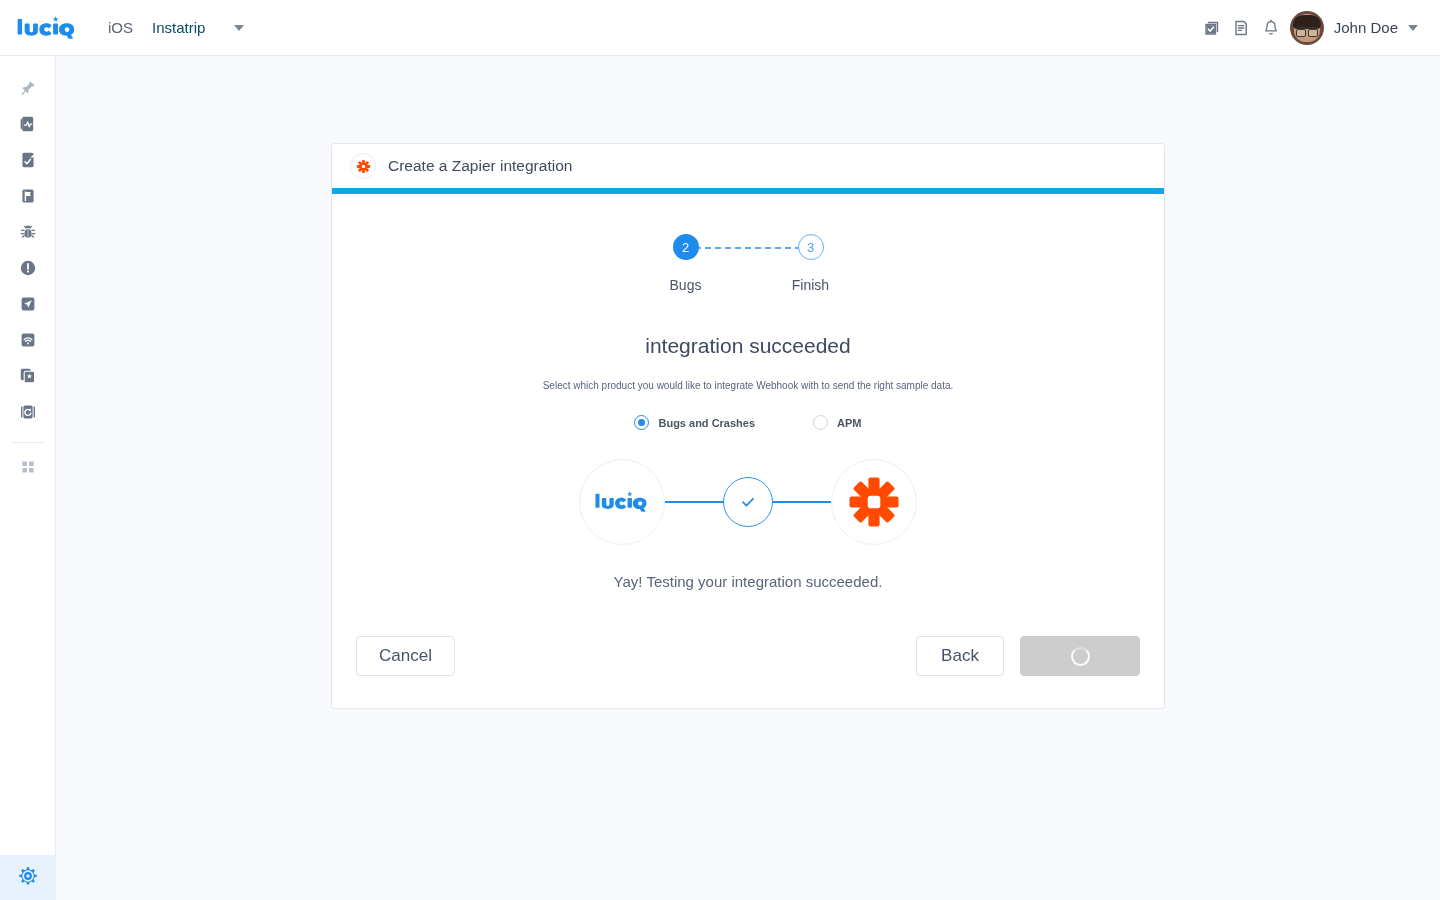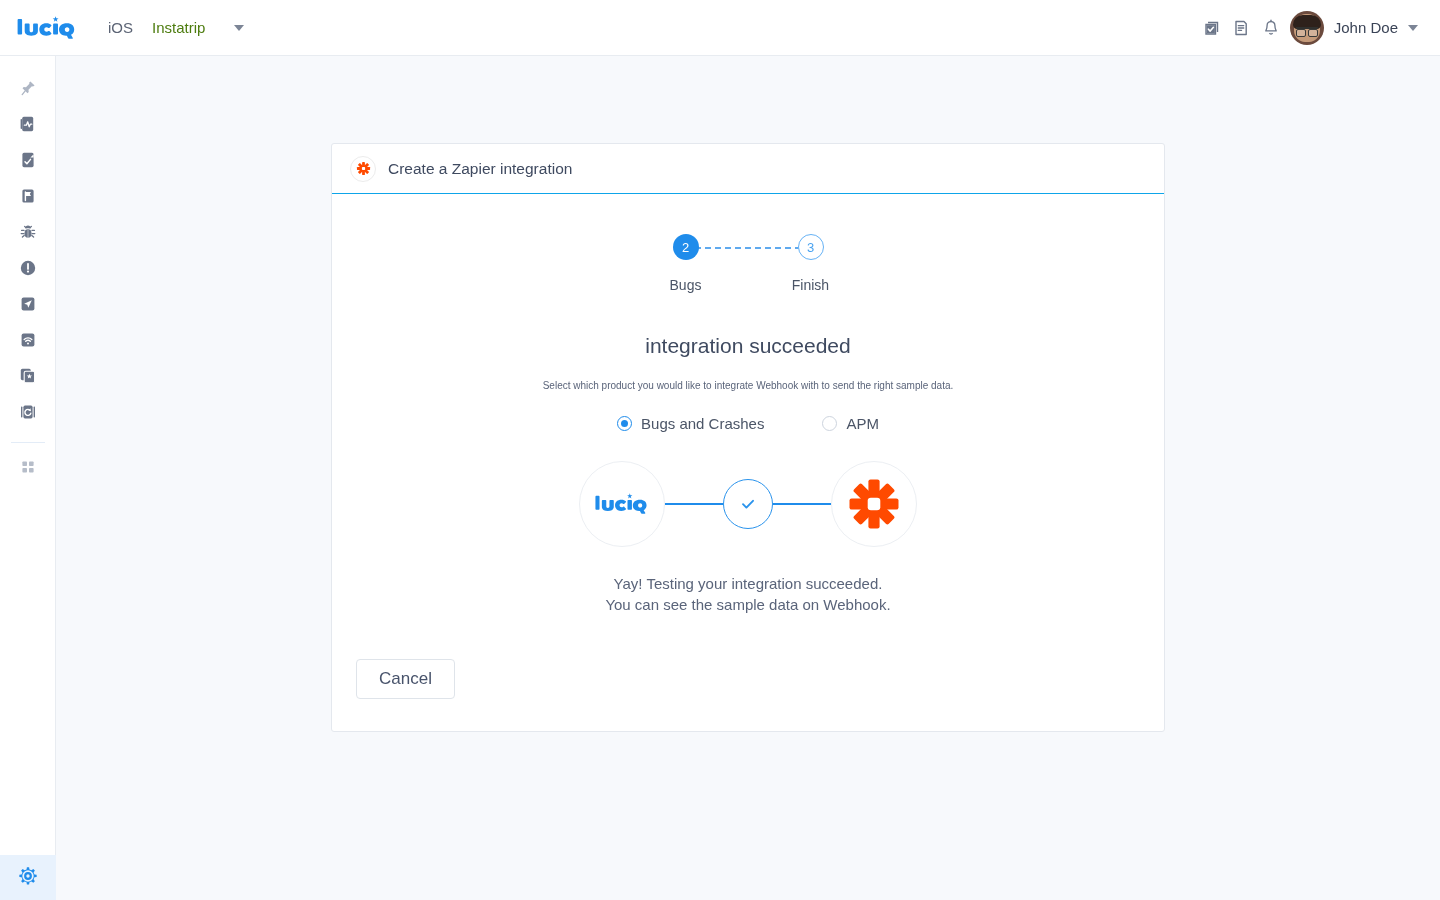--- a/index.html
+++ b/index.html
@@ -21,21 +21,21 @@
   }
   .brand { margin-left: 16px; width: 62px; height: 30px; display: flex; align-items: center; }
   .brand svg { display: block; }
 
   .app-switch {
     display: flex; align-items: center; gap: 19px;
     margin-left: 30px;
     font-size: 15px; color: #48536b;
   }
   .app-switch .platform { font-weight: 400; color: #5c6475; }
-  .app-switch .appname { color: #4d7c0f; }
+  .app-switch .appname { color: #0c4a6e; }
   .caret-down {
     width: 0; height: 0; margin-left: 10px;
     border-left: 5px solid transparent;
     border-right: 5px solid transparent;
     border-top: 6px solid #7c8596;
   }
 
   .topbar-right {
     margin-left: auto; display: flex; align-items: center;
     gap: 8px; margin-right: 22px; justify-content: flex-end;
@@ -106,21 +106,21 @@
 
   .card {
     position: absolute; left: 275px; top: 87px;
     width: 834px;
     background: #ffffff;
     border: 1px solid #e4e8ee;
     border-radius: 3px;
   }
   .card-head {
     height: 50px;
-    border-bottom: 1px solid #0ea5e9;
+    border-bottom: 6px solid #0ea5e9;
     display: flex; align-items: center;
     padding-left: 18px; gap: 12px;
   }
   .zap-badge {
     width: 26px; height: 26px; border-radius: 50%;
     border: 1px solid #ececec;
     display: flex; align-items: center; justify-content: center;
     flex: none;
   }
   .card-title { font-size: 15.5px; color: #3f4a60; }
@@ -169,21 +169,21 @@
   .radio .dot {
     width: 15px; height: 15px; border-radius: 50%;
     border: 1.6px solid #cdd4de; background: #fff;
     display: flex; align-items: center; justify-content: center;
     flex: none;
   }
   .radio.on .dot { border-color: #1f8ceb; }
   .radio.on .dot:after {
     content: ""; width: 7px; height: 7px; border-radius: 50%; background: #1f8ceb;
   }
-  .radio .txt { font-size: 15px; color: #4b5567; }
+  .radio .txt { font-size: 11px; color: #4b5567; font-weight: bold; }
 
   
   .flow {
     display: flex; align-items: center; justify-content: center;
     margin-top: 29px; height: 86px;
   }
   .flow-circle {
     width: 86px; height: 86px; border-radius: 50%;
     border: 1px solid #eceff3; background: #fff;
     display: flex; align-items: center; justify-content: center;
@@ -497,21 +497,26 @@
               <rect x="12.8" y="2" width="6.4" height="28" rx="1.2" transform="rotate(45 16 16)"></rect>
               <rect x="12.8" y="2" width="6.4" height="28" rx="1.2" transform="rotate(-45 16 16)"></rect>
             </g>
             <rect x="12.4" y="12.4" width="7.2" height="7.2" rx="1.8" fill="#fff"></rect>
           </svg>
         </div>
       </div>
 
       <div class="success-text">
         <div>Yay! Testing your integration succeeded.</div>
-        <div>You can see the sample data on Webhook.</div>
       </div>
     </div>
 
     <div class="card-foot">
       <button class="btn btn-outline">Cancel</button>
+      <div class="btn-group-right">
+        <button class="btn btn-outline">Back</button>
+        <button class="btn btn-disabled">
+          <span class="spinner"></span>
+        </button>
+      </div>
     </div>
   </div>
 </div>
 
 </body></html>

